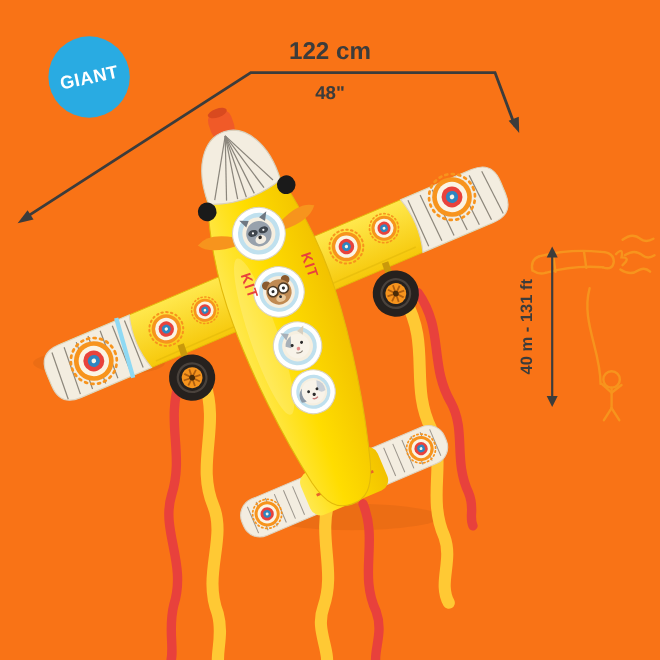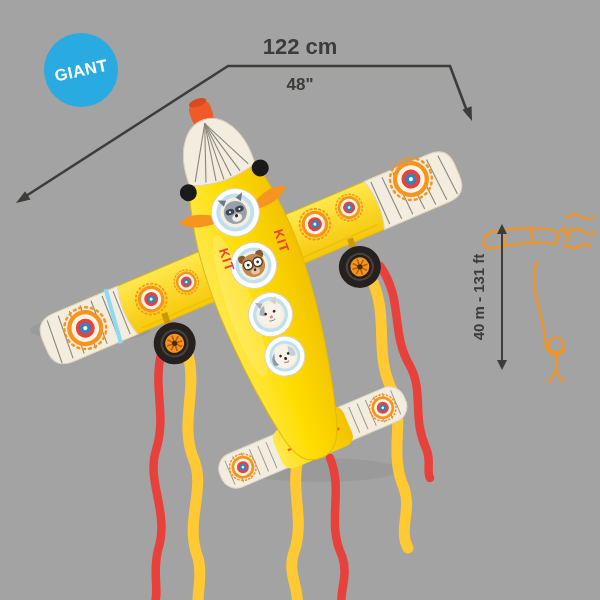--- a/index.html
+++ b/index.html
@@ -1,17 +1,17 @@
 <!DOCTYPE html>
 <html><head>
 <meta charset="utf-8">
 <style>
   html,body{margin:0;padding:0;background:#ffffff;}
   .stage{
-    position:relative;width:600px;height:600px;background:#a3a3a3;overflow:hidden;
+    position:relative;width:600px;height:600px;background:#f97316;overflow:hidden;
     font-family:"Liberation Sans", sans-serif;
   }
   svg{display:block;}
   text{font-family:"Liberation Sans", sans-serif;}
 </style>
 </head>
 <body>
 
 <div class="stage">
 <svg width="600" height="600" viewBox="0 0 600 600">

